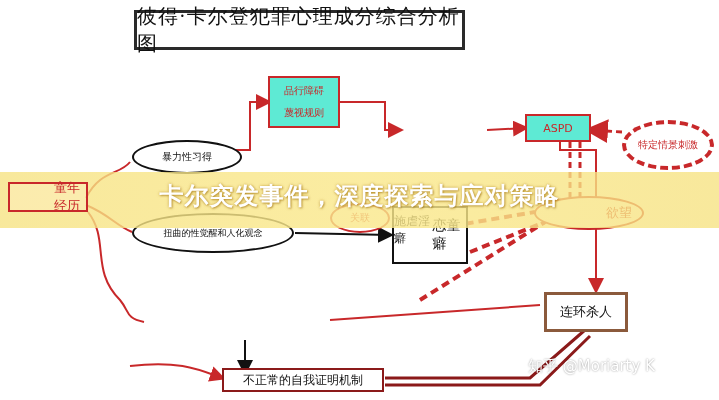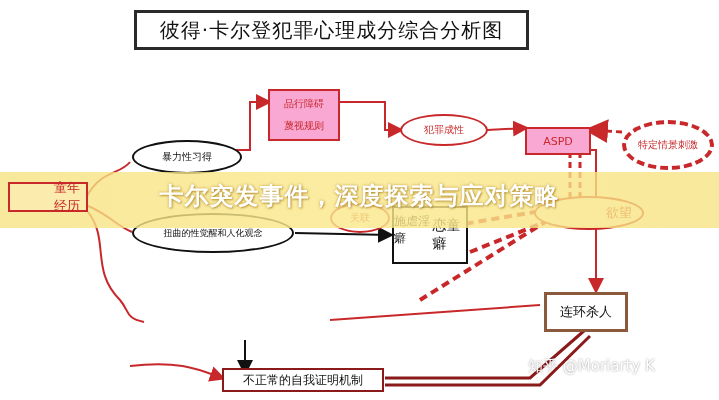--- a/index.html
+++ b/index.html
@@ -4,28 +4,28 @@
   <style>
     html, body { margin: 0; padding: 0; }
     body {
       width: 719px; height: 400px; overflow: hidden; position: relative;
       background: #ffffff;
       font-family: "DejaVu Sans", "Liberation Sans", sans-serif;
     }
     .stage { position: absolute; left: 0; top: 0; width: 719px; height: 400px; }
     svg.lines { position: absolute; left: 0; top: 0; }
     .title-box {
-      position: absolute; left: 134px; top: 10px; width: 395px; height: 40px;
+      position: absolute; left: 134px; top: 10px; width: 331px; height: 40px;
       border: 3px solid #2a2a2a; box-sizing: border-box;
       font-size: 20px; color: #111; display: flex; align-items: center; justify-content: center;
-      letter-spacing: 1px; background: #fff;
+      letter-spacing: 1px; background: #fff; font-family: Liberation Serif, serif;
     }
     .rect-red {
-      position: absolute; border: 2px solid #c8282a; box-sizing: border-box; background: #f9a8d4;
-      color: #c8282a; font-size: 10px; display: flex; flex-direction: column; align-items: center; justify-content: center; margin-top: 13px;
+      position: absolute; border: 2px solid #c8282a; box-sizing: border-box; background: #5eead4;
+      color: #c8282a; font-size: 10px; display: flex; flex-direction: column; align-items: center; justify-content: center;
     }
     .ell {
       position: absolute; border: 2px solid #111; border-radius: 50%; box-sizing: border-box; background: #fff;
       font-size: 10px; color: #111; display: flex; align-items: center; justify-content: center;
     }
     .ell-red {
       position: absolute; border: 2px solid #c8282a; border-radius: 50%; box-sizing: border-box; background: #fff;
       font-size: 10px; color: #c8282a; display: flex; align-items: center; justify-content: center;
     }
     .ell-dashed {
@@ -112,21 +112,20 @@
     <path d="M330,320 L540,305" stroke="#c8282a" stroke-width="2" fill="none"></path>
   </svg>
 
   <div class="title-box">彼得·卡尔登犯罪心理成分综合分析图</div>
 
   <div class="rect-red" style="left:268px;top:76px;width:72px;height:52px;">
     <span>品行障碍</span>
     <span style="margin-top:8px;">蔑视规则</span>
   </div>
 
-  <div class="ell-red" style="left:400px;top:114px;width:88px;height:32px;">犯罪成性</div>
 
   <div class="rect-red" style="left:525px;top:114px;width:66px;height:28px;font-size:11px;">ASPD</div>
 
   <div class="ell-dashed" style="left:622px;top:120px;width:92px;height:50px;">特定情景刺激</div>
 
   <div class="ell" style="left:132px;top:140px;width:110px;height:34px;">暴力性习得</div>
 
   <div class="ell" style="left:132px;top:213px;width:162px;height:40px;font-size:9px;">扭曲的性觉醒和人化观念</div>
 
   <div class="ell-red" style="left:330px;top:203px;width:60px;height:30px;">关联</div>

